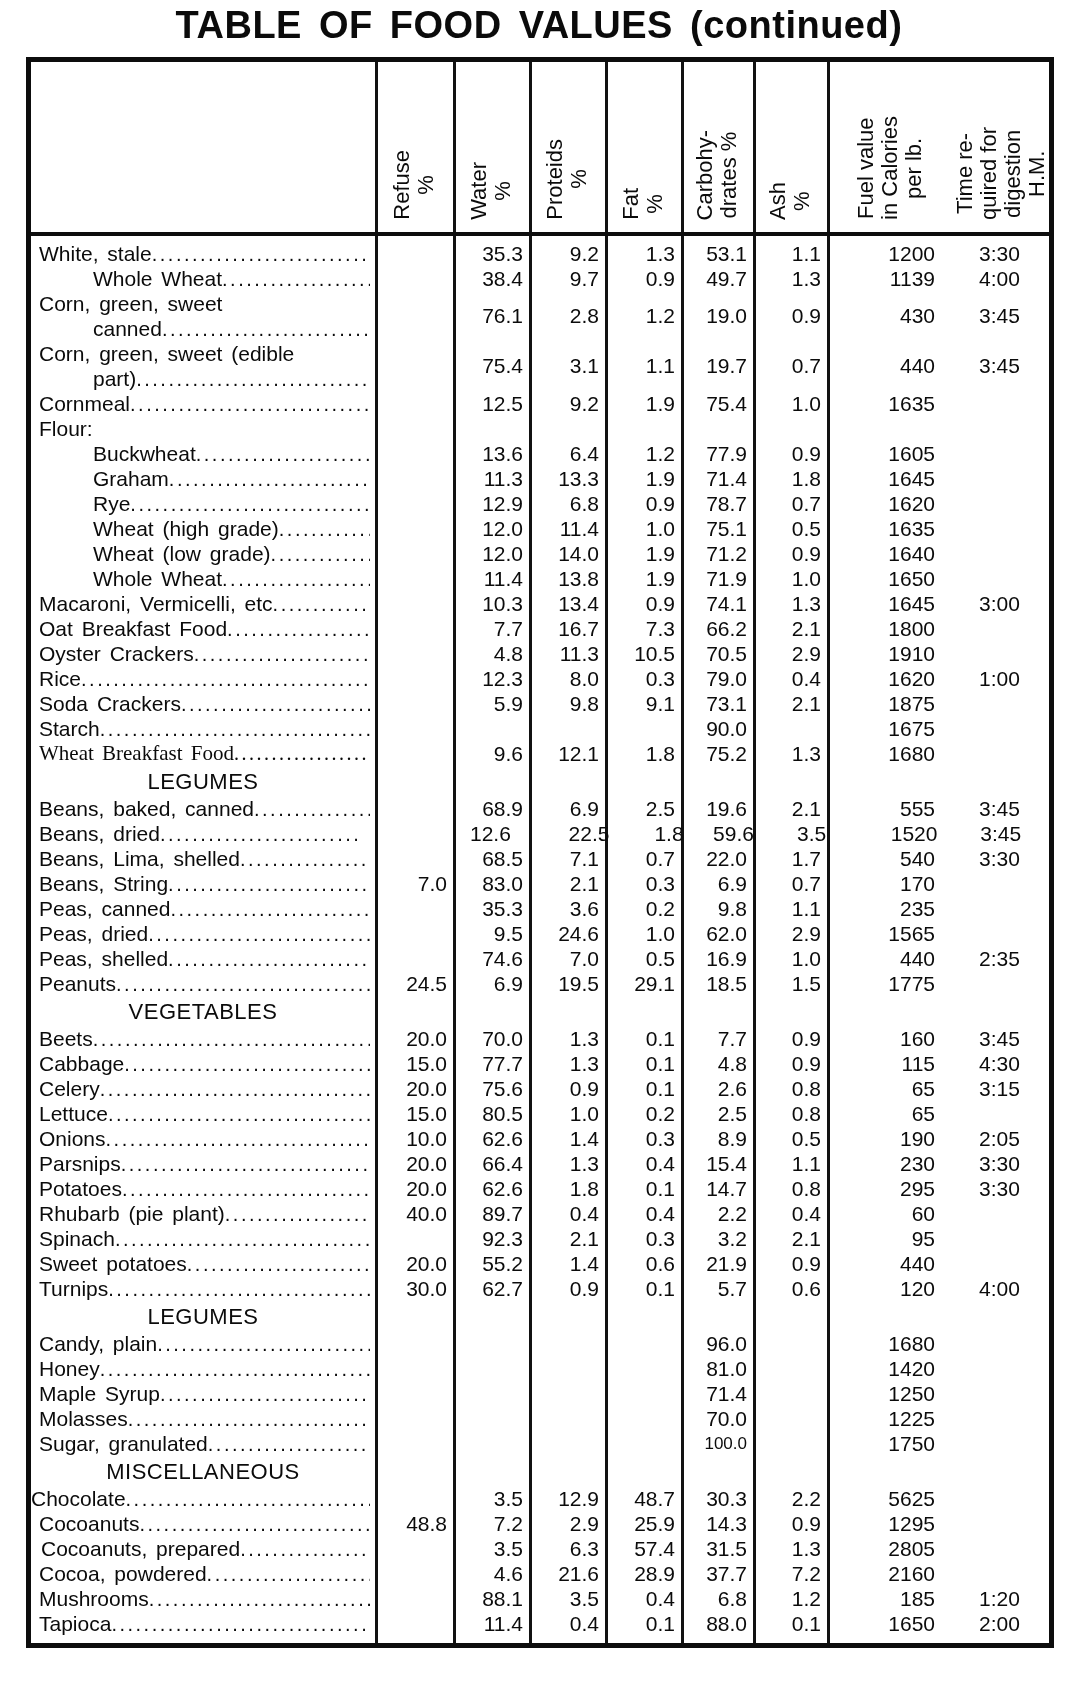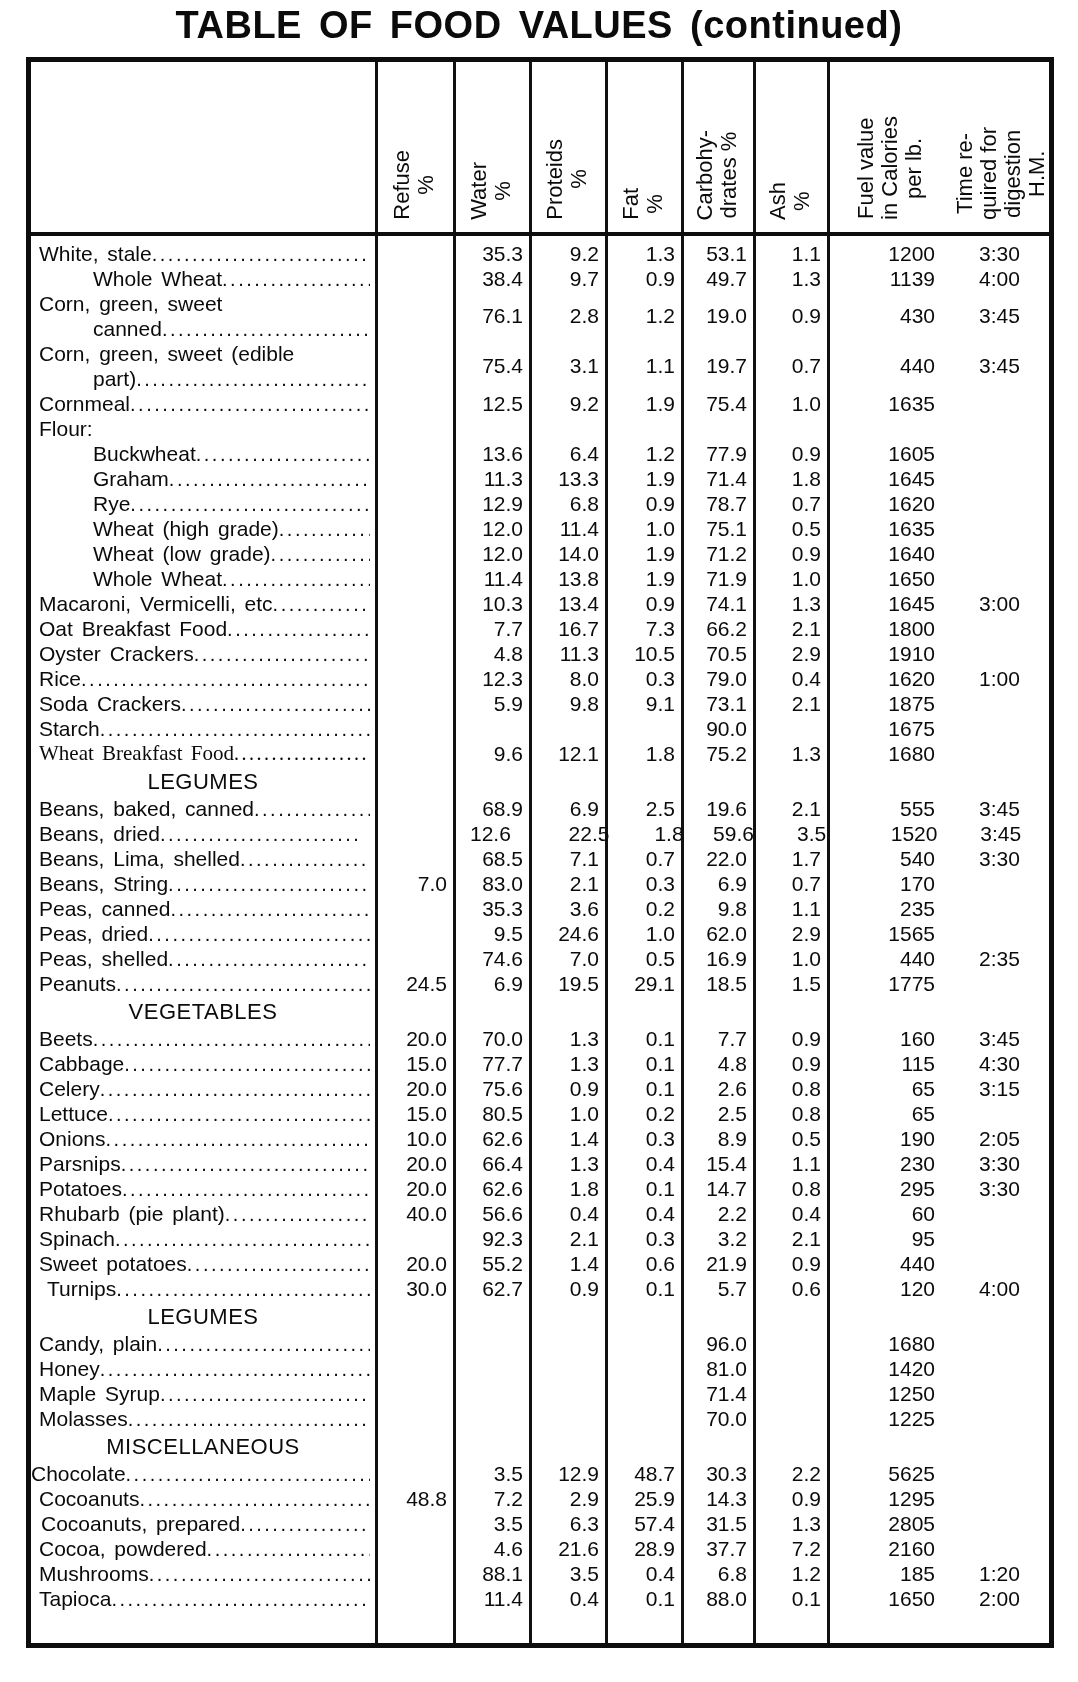--- a/index.html
+++ b/index.html
@@ -582,21 +582,21 @@
             <div class="vcell" style="width: 74px;">0.8</div>
             <div class="vcell fuel" style="width: 125px;">295</div>
             <div class="vcell time" style="width: 97px;">3:30</div>
           </div>
           <div class="row">
             <div class="name" style="padding-left: 8px;">
               <span class="lbl">Rhubarb (pie plant)</span>
               <span class="dots"></span>
             </div>
             <div class="vcell" style="width: 78px;">40.0</div>
-            <div class="vcell" style="width: 76px;">56.6</div>
+            <div class="vcell" style="width: 76px;">89.7</div>
             <div class="vcell" style="width: 76px;">0.4</div>
             <div class="vcell" style="width: 76px;">0.4</div>
             <div class="vcell" style="width: 72px;">2.2</div>
             <div class="vcell" style="width: 74px;">0.4</div>
             <div class="vcell fuel" style="width: 125px;">60</div>
             <div class="vcell time" style="width: 97px;"></div>
           </div>
           <div class="row">
             <div class="name" style="padding-left: 8px;">
               <span class="lbl">Spinach</span>
@@ -619,21 +619,21 @@
             <div class="vcell" style="width: 78px;">20.0</div>
             <div class="vcell" style="width: 76px;">55.2</div>
             <div class="vcell" style="width: 76px;">1.4</div>
             <div class="vcell" style="width: 76px;">0.6</div>
             <div class="vcell" style="width: 72px;">21.9</div>
             <div class="vcell" style="width: 74px;">0.9</div>
             <div class="vcell fuel" style="width: 125px;">440</div>
             <div class="vcell time" style="width: 97px;"></div>
           </div>
           <div class="row">
-            <div class="name" style="padding-left: 16px;">
+            <div class="name" style="padding-left: 8px;">
               <span class="lbl">Turnips</span>
               <span class="dots"></span>
             </div>
             <div class="vcell" style="width: 78px;">30.0</div>
             <div class="vcell" style="width: 76px;">62.7</div>
             <div class="vcell" style="width: 76px;">0.9</div>
             <div class="vcell" style="width: 76px;">0.1</div>
             <div class="vcell" style="width: 72px;">5.7</div>
             <div class="vcell" style="width: 74px;">0.6</div>
             <div class="vcell fuel" style="width: 125px;">120</div>
@@ -691,20 +691,34 @@
             </div>
             <div class="vcell" style="width: 78px;"></div>
             <div class="vcell" style="width: 76px;"></div>
             <div class="vcell" style="width: 76px;"></div>
             <div class="vcell" style="width: 76px;"></div>
             <div class="vcell" style="width: 72px;">70.0</div>
             <div class="vcell" style="width: 74px;"></div>
             <div class="vcell fuel" style="width: 125px;">1225</div>
             <div class="vcell time" style="width: 97px;"></div>
           </div>
+          <div class="row">
+            <div class="name" style="padding-left: 8px;">
+              <span class="lbl">Sugar, granulated</span>
+              <span class="dots"></span>
+            </div>
+            <div class="vcell" style="width: 78px;"></div>
+            <div class="vcell" style="width: 76px;"></div>
+            <div class="vcell" style="width: 76px;"></div>
+            <div class="vcell" style="width: 76px;"></div>
+            <div class="vcell small" style="width: 72px;">100.0</div>
+            <div class="vcell" style="width: 74px;"></div>
+            <div class="vcell fuel" style="width: 125px;">1750</div>
+            <div class="vcell time" style="width: 97px;"></div>
+          </div>
           <div class="row section">
             <div class="sec-label">MISCELLANEOUS</div>
           </div>
           <div class="row">
             <div class="name" style="padding-left: 0;">
               <span class="lbl">Chocolate</span>
               <span class="dots"></span>
             </div>
             <div class="vcell" style="width: 78px;"></div>
             <div class="vcell" style="width: 76px;">3.5</div>

